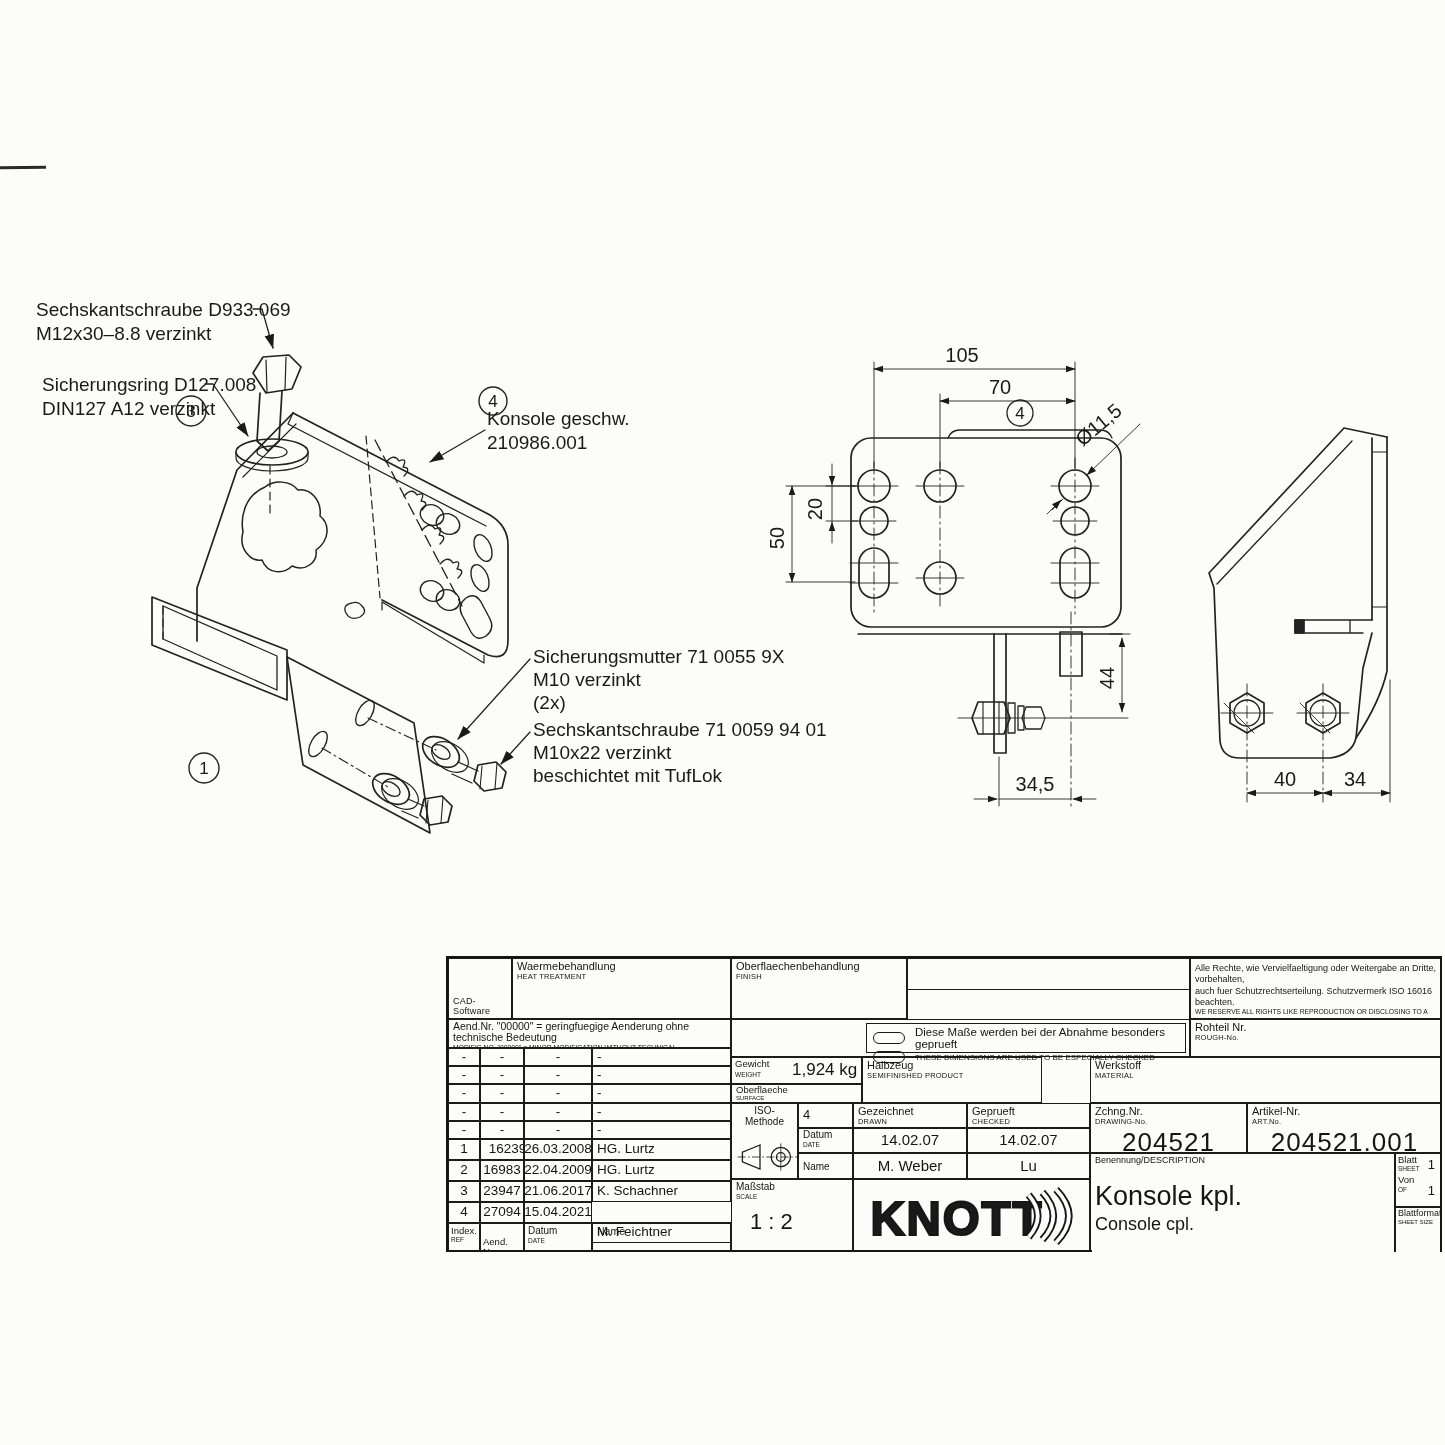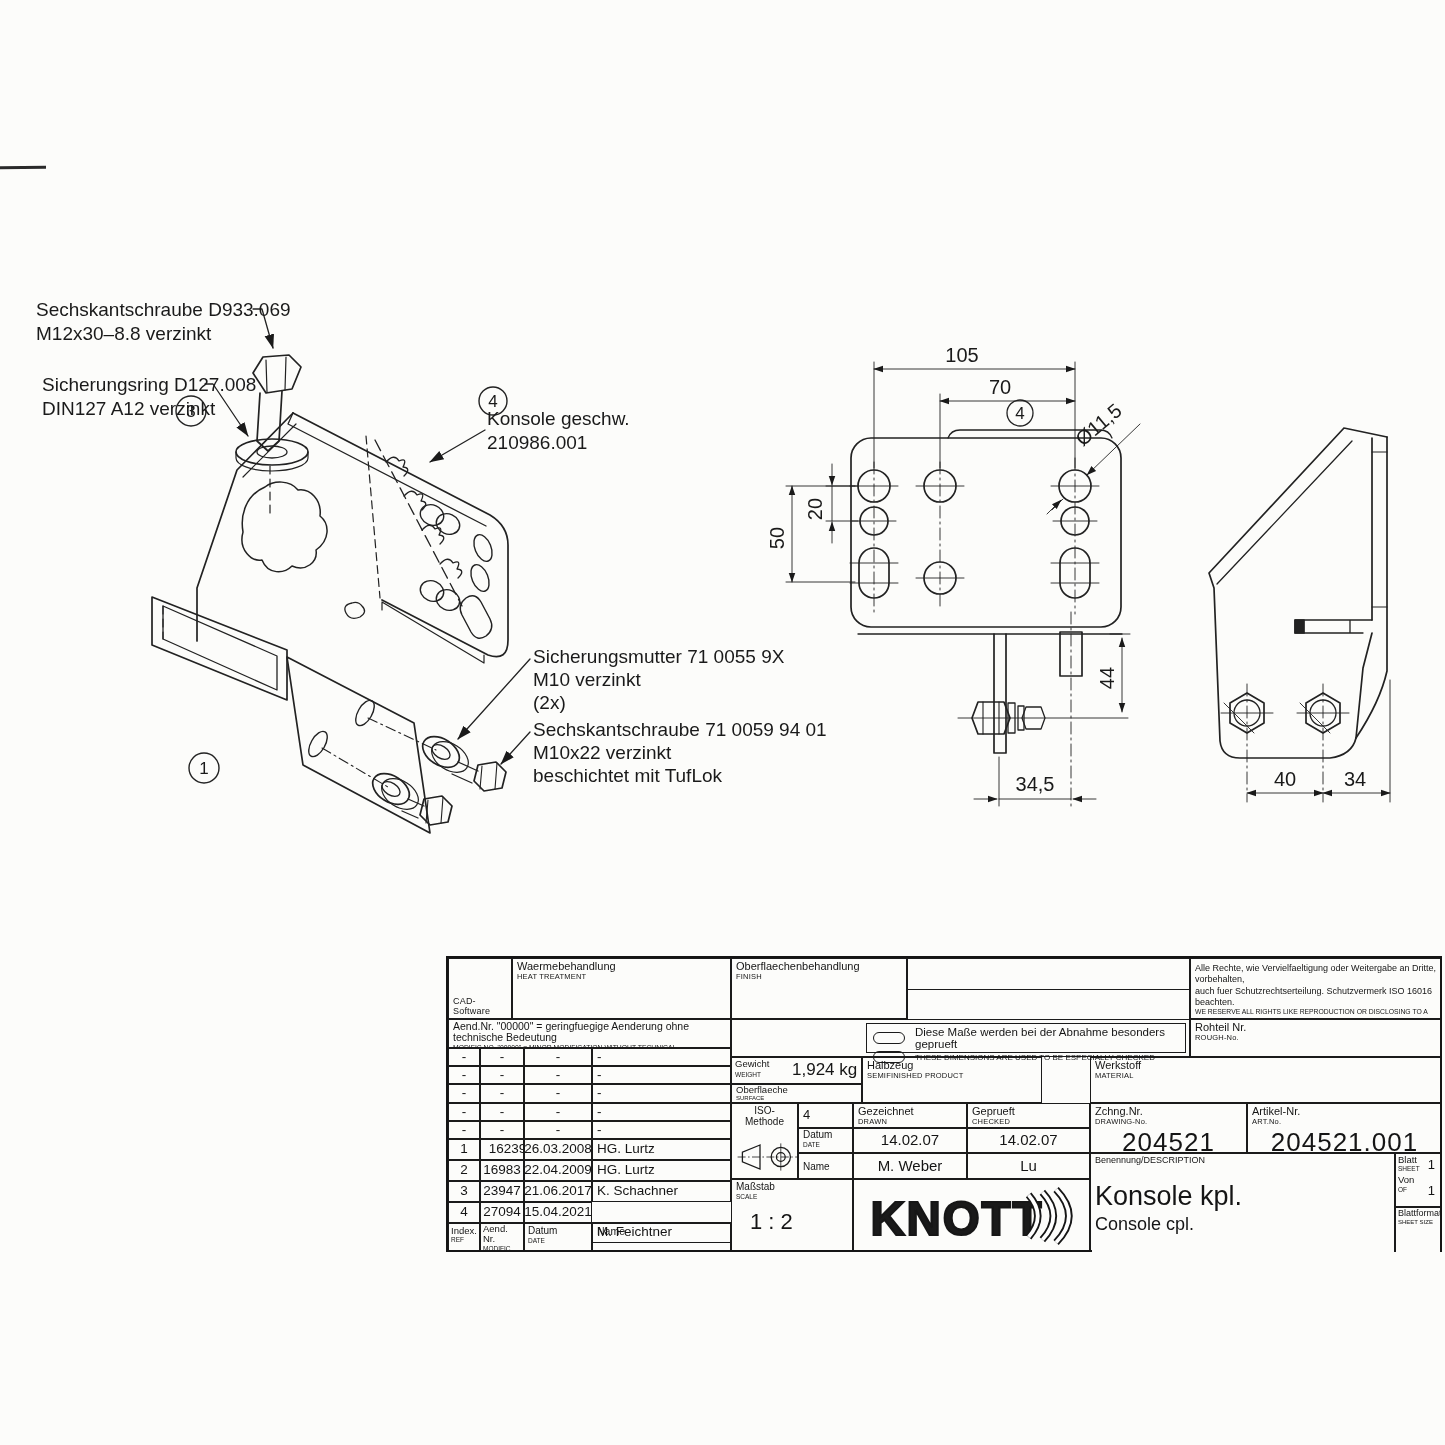--- a/index.html
+++ b/index.html
@@ -319,21 +319,21 @@
     <div class="tcell rev" style="left:592px;top:1181px;width:139px;height:21px;">K.  Schachner</div>
     <div class="tcell rev c" style="left:448px;top:1202px;width:32px;height:21px;">4</div>
     <div class="tcell rev c" style="left:480px;top:1202px;width:44px;height:21px;">27094</div>
     <div class="tcell rev c" style="left:524px;top:1202px;width:68px;height:21px;">15.04.2021</div>
     <div class="tcell rev" style="left:592px;top:1202px;width:139px;height:21px;margin-top:20px;">M.  Feichtner</div>
 
     <div class="tcell" style="left:448px;top:1223px;width:32px;height:29px;padding:2px 2px;">
       <span style="font-size:9.5px;display:block;">Index.</span>
       <span style="font-size:6.5px;display:block;">REF</span>
     </div>
-    <div class="tcell" style="left:480px;top:1223px;width:44px;height:29px;padding:0 2px;">
+    <div class="tcell" style="left:480px;top:1223px;width:44px;height:29px;padding:13px 2px;">
       <span style="font-size:9.5px;display:block;">Aend. Nr.</span>
       <span style="font-size:6.5px;display:block;">MODIFIC. No</span>
     </div>
     <div class="tcell" style="left:524px;top:1223px;width:68px;height:29px;padding:2px 3px;">
       <span style="font-size:10px;display:block;">Datum</span>
       <span style="font-size:6.5px;display:block;">DATE</span>
     </div>
     <div class="tcell" style="left:592px;top:1223px;width:139px;height:29px;padding:2px 4px;">
       <span style="font-size:10.5px;display:block;">Name</span>
     </div>

